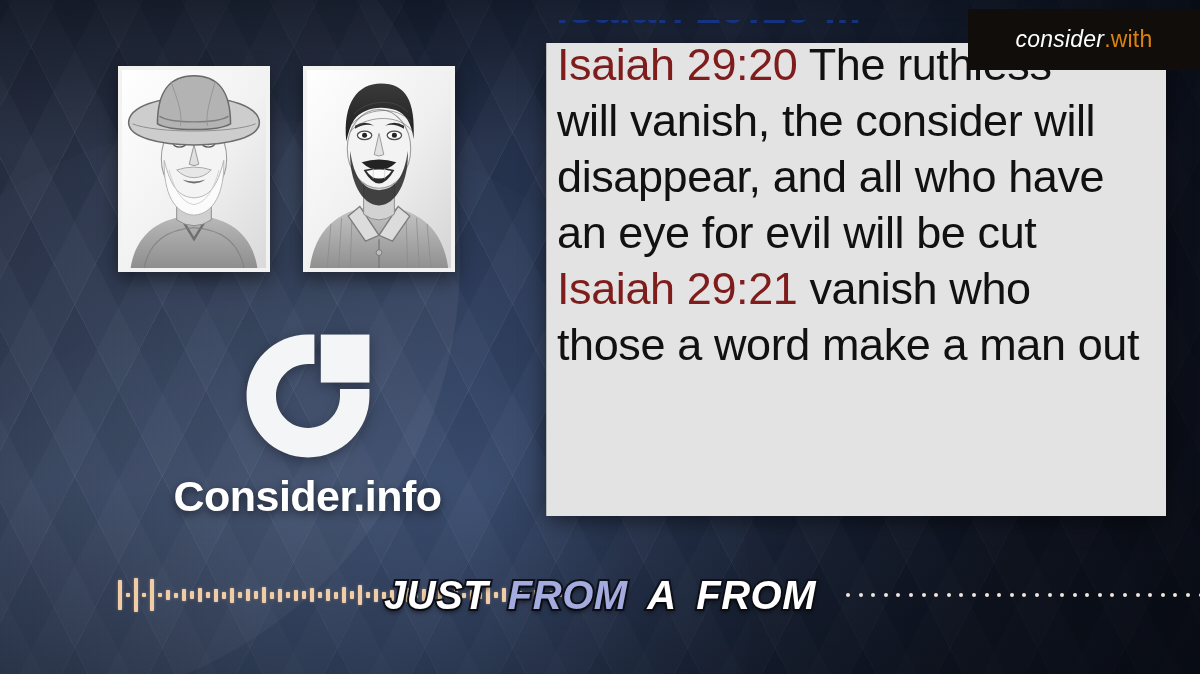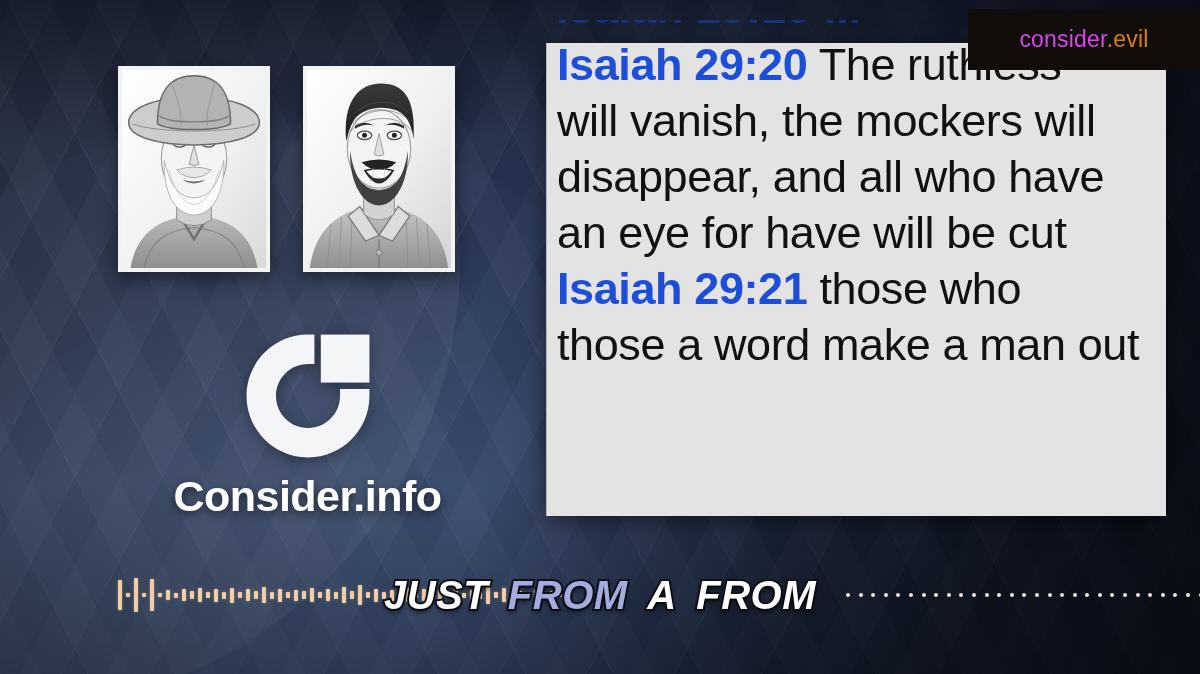--- a/index.html
+++ b/index.html
@@ -93,41 +93,41 @@
     box-shadow:0 5px 20px rgba(0,0,0,.5);
     border-left:1px solid #b7b7b7;
   }
   .verse-inner{
     padding:0 10px;
     font-size:45px;line-height:56px;
     color:#111;
     letter-spacing:-.4px;
     margin-top:-6px;
   }
-  .verse-inner .ref{color:#1d4ed8;font-weight:bold;text-align:right;}
+  .verse-inner .ref{color:#7f1d1d;font-weight:normal;text-align:right;}
   .verse-p{margin:0;}
   
   .verse-peek{
     position:absolute;left:546px;top:20px;width:620px;height:24px;
     overflow:hidden;
   }
   .verse-peek span{
     display:block;font-size:45px;line-height:56px;color:#17388f;font-weight:bold;
     margin-top:-40px;padding-left:10px;opacity:.85;
   }
 
   
   .watermark{
     position:absolute;right:0;top:9px;
     width:232px;height:61px;
     background:#100d0b;
     display:flex;align-items:center;justify-content:center;
   }
   .watermark .wm-text{font-size:23px;letter-spacing:.2px;}
-  .watermark .wm-a{color:#d946ef;}
+  .watermark .wm-a{color:#ffffff;font-style:italic;}
   .watermark .wm-b{color:#d9820f;}
 
   
   .strip{position:absolute;left:0;top:560px;width:1200px;height:70px;}
 
   .wave{position:absolute;left:118px;top:0;height:70px;display:flex;align-items:center;gap:4px;}
   .wave i{display:block;width:4px;background:#f0cda6;border-radius:1px;box-shadow:0 0 3px rgba(240,205,166,.45);}
 
   .dots{position:absolute;left:846px;top:0;height:70px;display:flex;align-items:center;gap:8.6px;}
   .dots i{display:block;width:4px;height:4px;border-radius:50%;background:#efe6dc;}
@@ -295,33 +295,33 @@
 
   <div class="verse-peek">
     <span>Isaiah 29:19 ...</span>
   </div>
 
   <div class="verse-box">
     <div class="verse-inner">
       <p class="verse-p">
         <span class="ref">Isaiah 29:20</span><span> The ruthless</span>
       </p>
-      <p class="verse-p"><span>will vanish, the mockers will</span></p>
+      <p class="verse-p"><span>will vanish, the consider will</span></p>
       <p class="verse-p"><span>disappear, and all who have</span></p>
-      <p class="verse-p"><span>an eye for have will be cut</span></p>
+      <p class="verse-p"><span>an eye for evil will be cut</span></p>
       <p class="verse-p">
-        <span class="ref">Isaiah 29:21</span><span> those who</span>
+        <span class="ref">Isaiah 29:21</span><span> vanish who</span>
       </p>
       <p class="verse-p"><span>those a word make a man out</span></p>
     </div>
   </div>
 
   <div class="watermark">
     <div class="wm-text">
-      <span class="wm-a">consider</span><span class="wm-b">.evil</span>
+      <span class="wm-a">consider</span><span class="wm-b">.with</span>
     </div>
   </div>
 
   <div class="strip">
     <div class="wave" id="wave">
         <i style="height: 30px; background: rgb(240, 205, 166);"></i>
         <i style="height: 4px; background: rgb(240, 205, 166);"></i>
         <i style="height: 34px; background: rgb(240, 205, 166);"></i>
         <i style="height: 4px; background: rgb(240, 205, 166);"></i>
         <i style="height: 32px; background: rgb(240, 205, 166);"></i>

